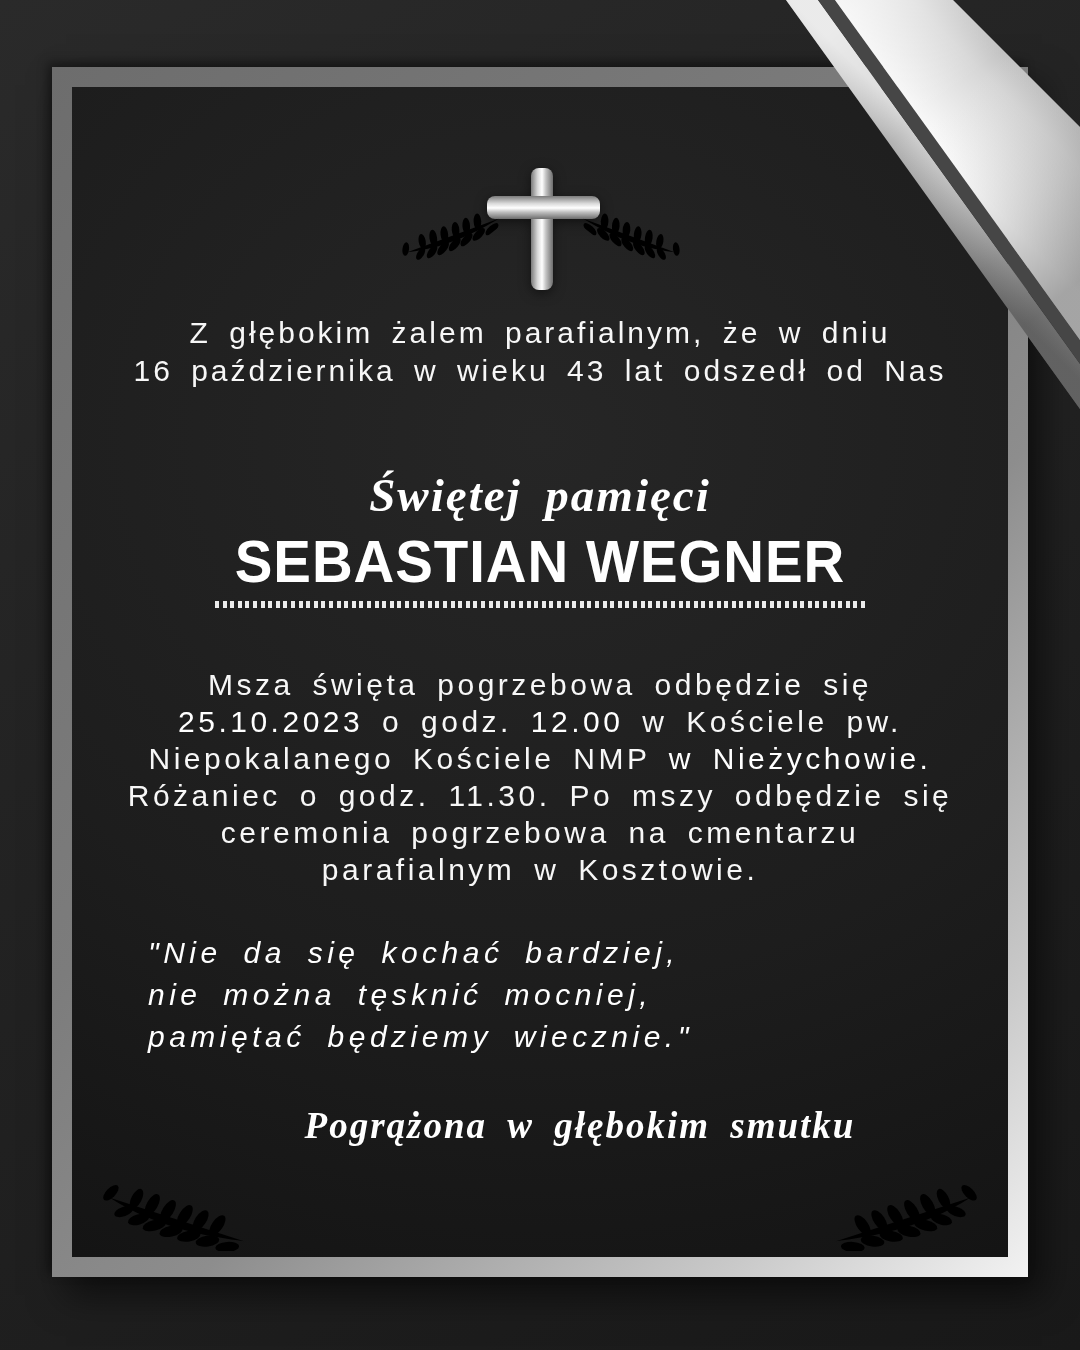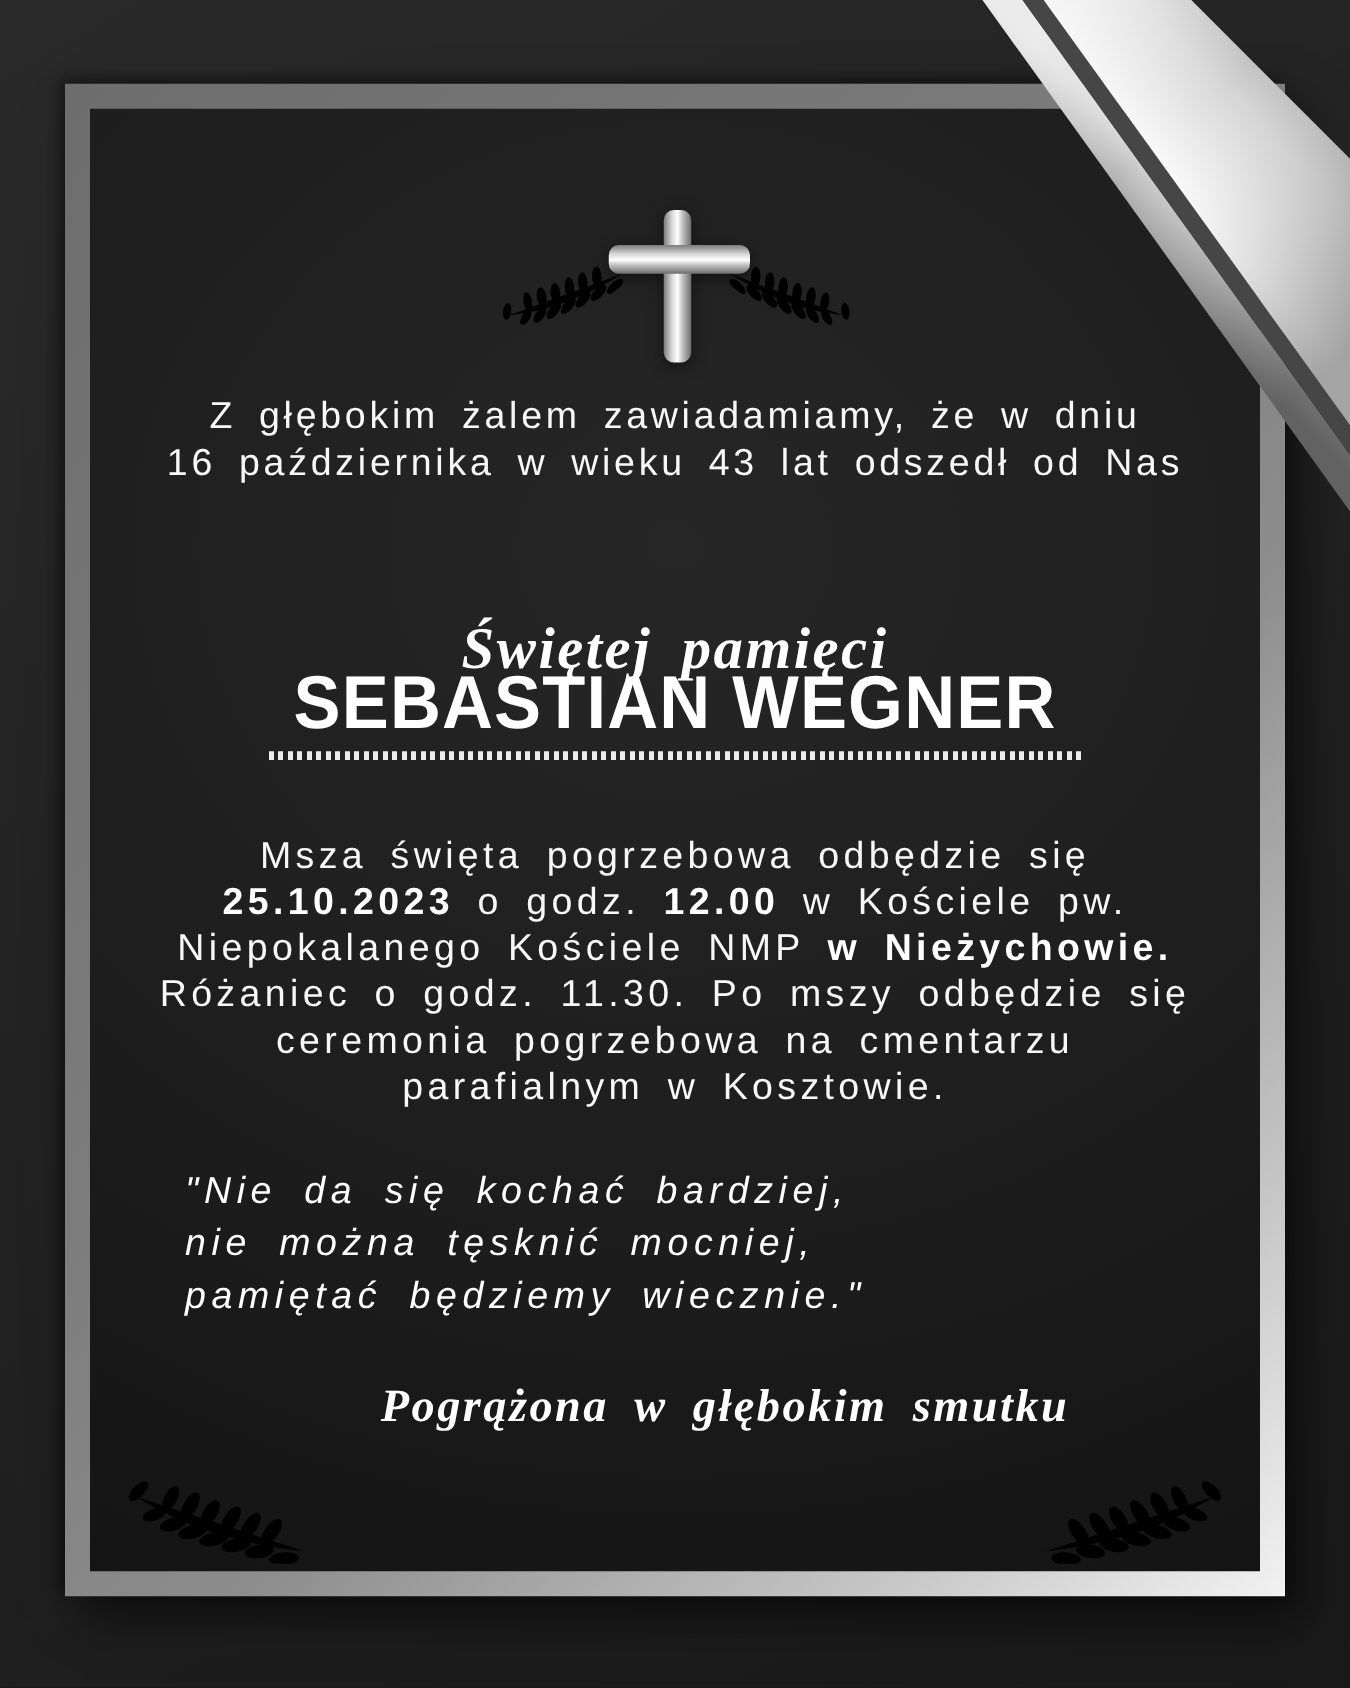--- a/index.html
+++ b/index.html
@@ -33,28 +33,28 @@
     background:linear-gradient(180deg,#7b7b7b 0%, #d8d8d8 32%, #ffffff 52%, #c0c0c0 70%, #6d6d6d 100%);
   }
   .laurel{position:absolute; overflow:visible;}
   .laurel-top-left{left:398px; top:212px; width:102px; height:48px; transform:rotate(-38deg);}
   .laurel-top-right{left:582px; top:212px; width:102px; height:48px; transform:scaleX(-1) rotate(-38deg);}
   .laurel-bottom-left{left:98px; top:1182px; width:148px; height:69px;}
   .laurel-bottom-right{left:834px; top:1182px; width:148px; height:69px; transform:scaleX(-1);}
   
   .txt{position:absolute; left:0; width:100%; text-align:center; white-space:nowrap;}
   .announcement{top:314px; font-size:30px; line-height:38px; letter-spacing:3px; word-spacing:7px; color:#f7f7f7;}
-  .eyebrow{top:468px; font-family:"Liberation Serif", serif; font-style:italic; font-weight:700; font-size:47px; letter-spacing:2px; word-spacing:10px;margin-top:24px;}
+  .eyebrow{top:468px; font-family:"Liberation Serif", serif; font-style:italic; font-weight:700; font-size:47px; letter-spacing:2px; word-spacing:10px;}
   .name{top:527px; font-size:60px; font-weight:700; letter-spacing:1px; transform:scaleX(.94); transform-origin:50% 50%;}
   .dotted{
     position:absolute; left:215px; top:601px; width:650px; height:7px;
     background:repeating-linear-gradient(90deg,#ececec 0 4px, transparent 4px 7.6px);
   }
   .details{top:666px; font-size:30px; line-height:37px; letter-spacing:3.5px; word-spacing:7px; color:#f7f7f7;}
-  .details b{font-weight:700; color:#ffffff;}
+  .details b{font-weight:400; color:#ffffff;}
   .quote{top:932px; left:148px; width:auto; text-align:left; font-style:italic; font-size:30px; line-height:42px; letter-spacing:4.5px; word-spacing:9px;}
   .closing{top:1096px; padding-left:80px; box-sizing:border-box; font-family:"Liberation Serif", serif; font-style:italic; font-weight:700; font-size:37px; line-height:59px; letter-spacing:2px; word-spacing:9px;}
   
   .ribbon{position:absolute; left:700px; top:0; width:380px; height:460px; z-index:5;}
 </style>
 </head>
 <body>
 
 <svg width="0" height="0" style="position:absolute" aria-hidden="true">
   <defs>
@@ -89,21 +89,21 @@
     <div class="hbar"></div>
   </div>
   <svg class="laurel laurel-top-left" viewBox="0 0 150 70">
       <use href="#laurel-branch"></use>
     </svg>
   <svg class="laurel laurel-top-right" viewBox="0 0 150 70">
       <use href="#laurel-branch"></use>
     </svg>
 
   <div class="txt announcement">
-      <div>Z głębokim żalem zawiadamiamy, że w dniu</div>
+      <div>Z głębokim żalem parafialnym, że w dniu</div>
       <div>16 października w wieku 43 lat odszedł od Nas</div>
     </div>
 
   <div class="txt eyebrow">Świętej pamięci</div>
   <div class="txt name">SEBASTIAN WEGNER</div>
   <div class="dotted"></div>
 
   <div class="txt details">
       <div><span>Msza święta pogrzebowa odbędzie się</span></div>
       <div><b>25.10.2023</b><span> o godz. </span><b>12.00</b><span> w Kościele pw.</span></div>

